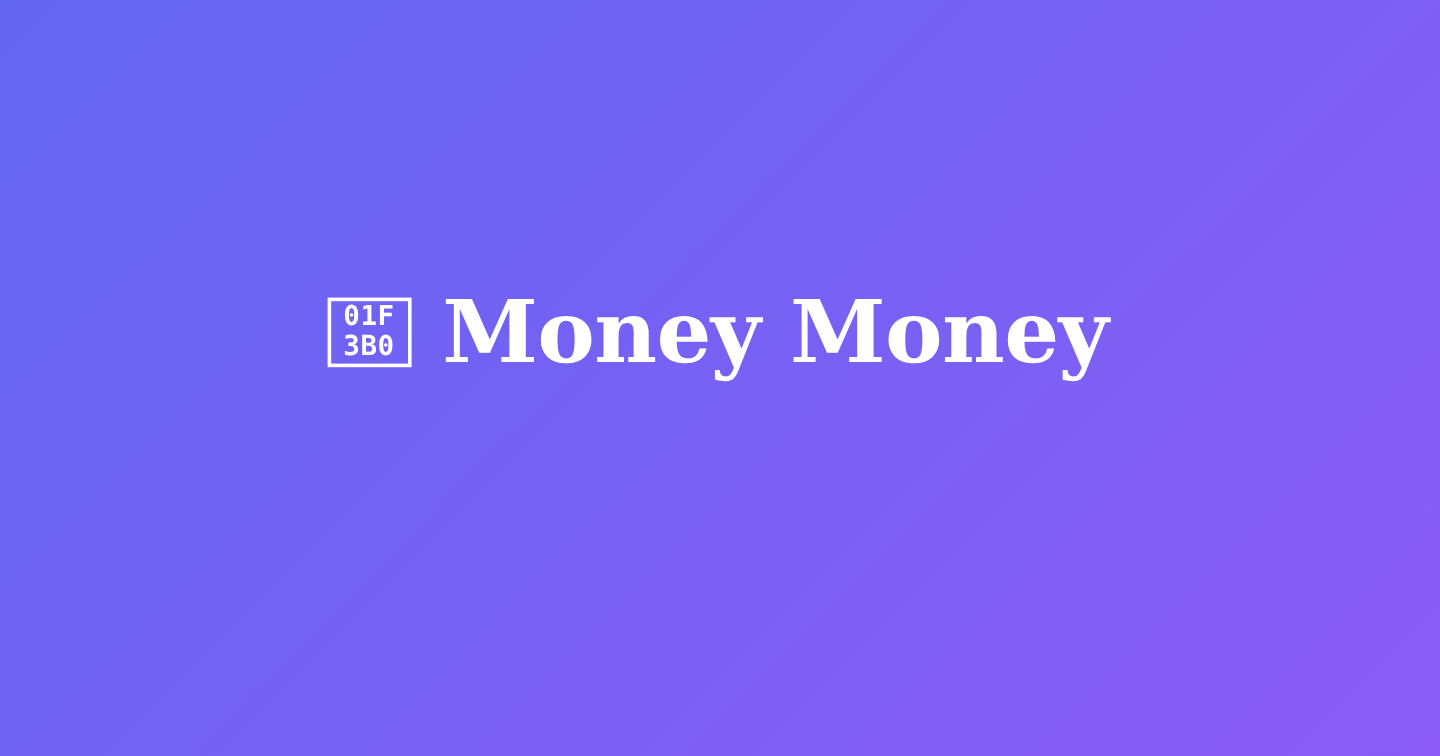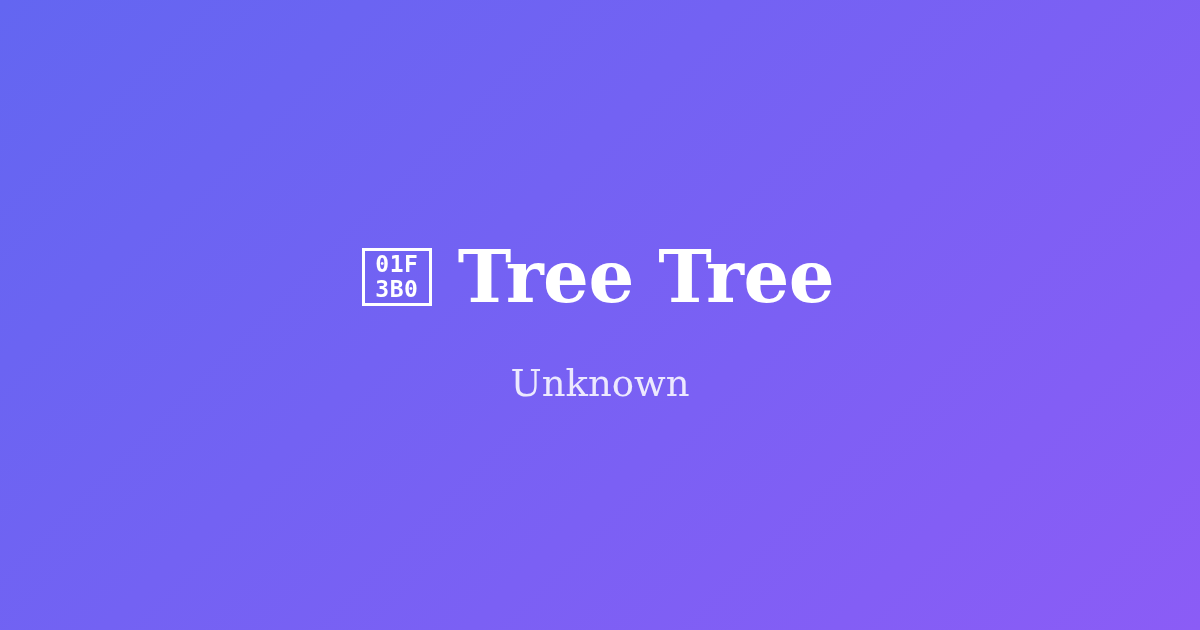--- a/index.html
+++ b/index.html
@@ -107,19 +107,18 @@
 </head>
 <body>
 
 <div class="og-card">
 
   <div class="title-row">
     <span class="tofu">
       <span class="tofu-line">01F</span>
       <span class="tofu-line">3B0</span>
     </span>
-    <h1 class="title-text">Tree Tree</h1>
+    <h1 class="title-text">Money Money</h1>
   </div>
 
-  <div class="subtitle">Unknown</div>
 
 
 </div>
 
 </body></html>

